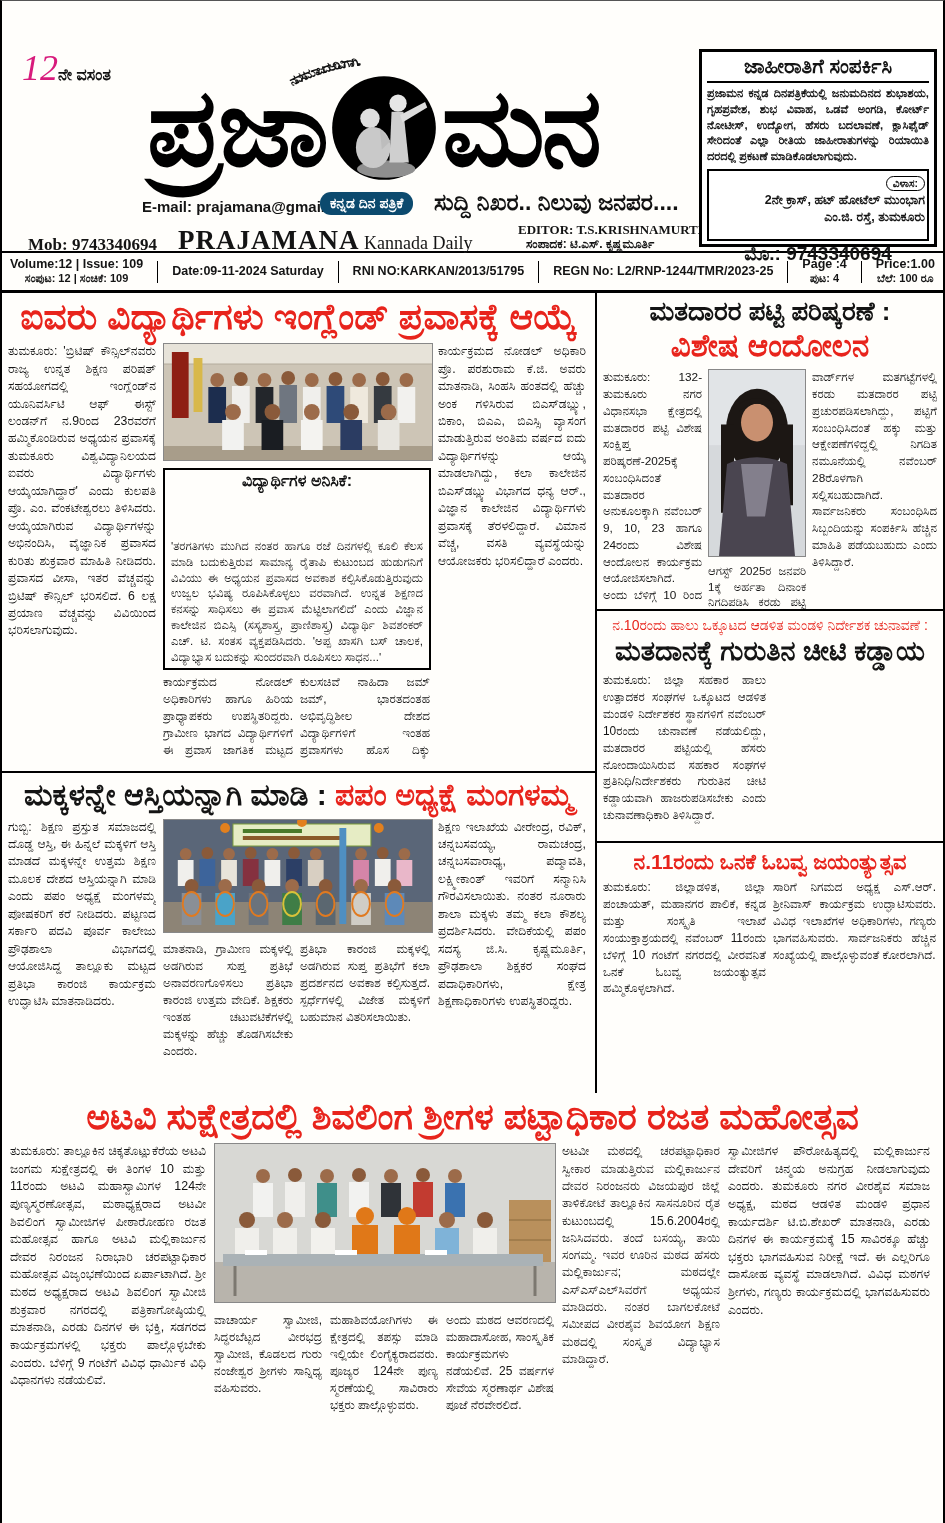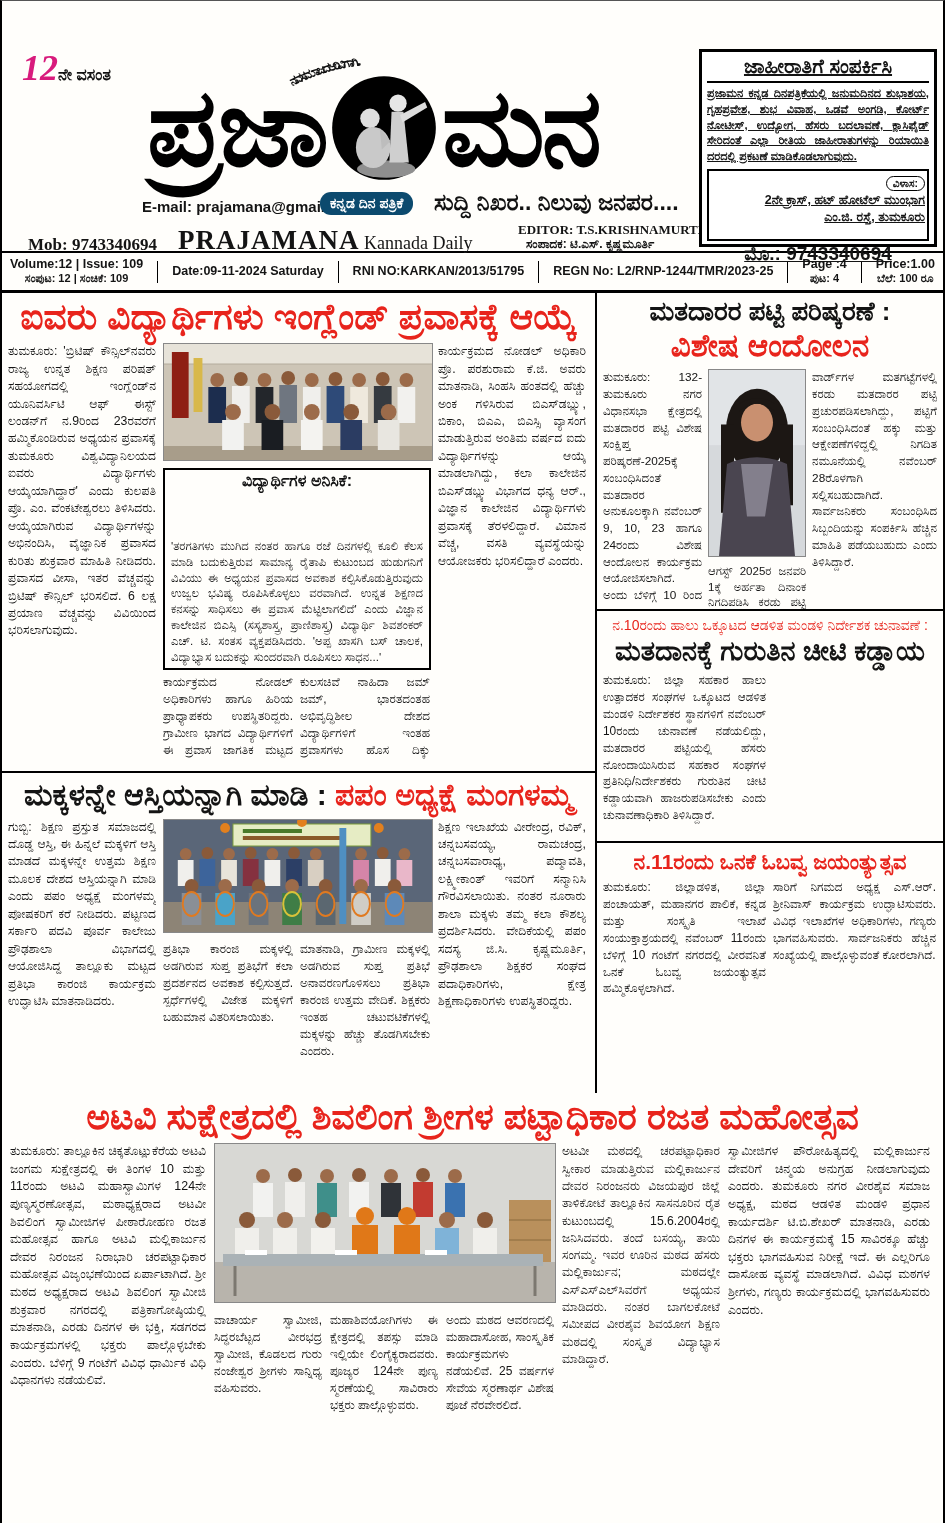--- a/index.html
+++ b/index.html
@@ -7,42 +7,42 @@
   .page{
     width:945px; height:1523px; margin:0 auto; background:#fffefb;
     font-family:"Liberation Sans", sans-serif; color:#141414;
     position:relative; box-sizing:border-box;
     border-left:2px solid #000; border-right:2px solid #000; border-top:1px solid #555;
     overflow:hidden;
   }
   
   .header{ position:relative; height:250px; }
   .anniv{ position:absolute; left:20px; top:46px; white-space:nowrap; }
-  .anniv .num{ color:#d81b7c; font-size:36px; font-weight:bold; font-style:italic; font-family:"Liberation Serif",serif; }
+  .anniv .num{ color:#d81b7c; font-size:36px; font-weight:normal; font-style:italic; font-family:"Liberation Serif",serif; }
   .anniv .txt{ font-size:16px; font-weight:bold; color:#111; }
   .m-title{
     position:absolute; left:46px; top:46px; width:650px; height:160px;
     display:flex; align-items:center; justify-content:center;
     font-weight:bold; font-size:108px; line-height:1.25; letter-spacing:-3px; color:#000;
     white-space:nowrap;
   }
   .emblem-wrap{ position:relative; width:108px; height:130px; margin:0 4px; flex:0 0 auto; }
   .emblem-arc{ position:absolute; left:-58px; top:-22px; }
   .emblem{ position:absolute; left:0; top:12px; }
   .email{ position:absolute; left:140px; top:197px; font-weight:bold; font-size:15px; }
   .badge{ position:absolute; left:318px; top:191px; background:#0c4a6e; color:#fff; border-radius:11px; padding:3px 10px; font-size:14px; font-weight:bold; }
   .tagline{ position:absolute; left:432px; top:188px; font-size:23px; font-weight:bold; color:#111; white-space:nowrap; }
   .editor-en{ position:absolute; left:516px; top:221px; font-size:13px; font-weight:bold; font-family:"Liberation Serif",serif; }
   .editor-kn{ position:absolute; left:524px; top:236px; font-size:12px; font-weight:bold; }
   .mob{ position:absolute; left:26px; top:234px; font-size:17px; font-weight:bold; font-family:"Liberation Serif",serif; }
   .praj-en{ position:absolute; left:176px; top:224px; font-family:"Liberation Serif",serif; }
   .praj-en .b{ font-size:27px; font-weight:bold; letter-spacing:1px; }
   .praj-en .s{ font-size:18px; }
   
-  .adbox{ position:absolute; right:6px; top:48px; width:238px; height:198px; border:3px solid #000; background:#fff; box-sizing:border-box; padding:2px 5px;text-decoration:underline; }
+  .adbox{ position:absolute; right:6px; top:48px; width:238px; height:198px; border:3px solid #000; background:#fff; box-sizing:border-box; padding:2px 5px; }
   .adbox .t{ text-align:center; font-weight:bold; font-size:20px; border-bottom:2px solid #000; padding:1px 0 3px; }
   .adbox .b{ font-size:11.3px; font-weight:bold; text-align:justify; line-height:1.4; margin-top:3px; }
   .adbox .addr{ border:2px solid #000; margin-top:4px; text-align:right; padding:2px 2px 14px; }
   .adbox .addr .lbl{ display:inline-block; border:1px solid #000; border-radius:8px; font-size:10.5px; font-weight:bold; padding:0 6px; }
   .adbox .addr .l1{ font-size:12.5px; font-weight:bold; margin-top:2px; }
   .adbox .ph{ text-align:center; font-size:19px; font-weight:bold; margin-top:2px; }
   
   .infobar{
     border-top:2px solid #000; border-bottom:3px solid #000;
     display:flex; align-items:center; justify-content:space-between;
@@ -301,22 +301,22 @@
                   <ellipse cx="164" cy="84" rx="9" ry="12" fill="none" stroke="#e07a20" stroke-width="2"></ellipse>
                 <circle cx="200" cy="66" r="7" fill="#9c6b4a"></circle>
                   <rect x="190" y="73" width="20" height="32" fill="#d0cdc6"></rect>
                   <ellipse cx="200" cy="84" rx="9" ry="12" fill="none" stroke="#e07a20" stroke-width="2"></ellipse>
                 <circle cx="234" cy="66" r="7" fill="#8a5a3a"></circle>
                   <rect x="224" y="73" width="20" height="32" fill="#5d89b8"></rect>
                   <ellipse cx="234" cy="84" rx="9" ry="12" fill="none" stroke="#e07a20" stroke-width="2"></ellipse>
               </g>
             </svg>
             <div class="a2sub">
+              <div class="col">ಮಾತನಾಡಿ, ಗ್ರಾಮೀಣ ಮಕ್ಕಳಲ್ಲಿ ಅಡಗಿರುವ ಸುಪ್ತ ಪ್ರತಿಭೆ ಅನಾವರಣಗೊಳಿಸಲು ಪ್ರತಿಭಾ ಕಾರಂಜಿ ಉತ್ತಮ ವೇದಿಕೆ. ಶಿಕ್ಷಕರು ಇಂತಹ ಚಟುವಟಿಕೆಗಳಲ್ಲಿ ಮಕ್ಕಳನ್ನು ಹೆಚ್ಚು ತೊಡಗಿಸಬೇಕು ಎಂದರು.</div>
               <div class="col">ಪ್ರತಿಭಾ ಕಾರಂಜಿ ಮಕ್ಕಳಲ್ಲಿ ಅಡಗಿರುವ ಸುಪ್ತ ಪ್ರತಿಭೆಗೆ ಕಲಾ ಪ್ರದರ್ಶನದ ಅವಕಾಶ ಕಲ್ಪಿಸುತ್ತದೆ. ಸ್ಪರ್ಧೆಗಳಲ್ಲಿ ವಿಜೇತ ಮಕ್ಕಳಿಗೆ ಬಹುಮಾನ ವಿತರಿಸಲಾಯಿತು.</div>
-              <div class="col">ಮಾತನಾಡಿ, ಗ್ರಾಮೀಣ ಮಕ್ಕಳಲ್ಲಿ ಅಡಗಿರುವ ಸುಪ್ತ ಪ್ರತಿಭೆ ಅನಾವರಣಗೊಳಿಸಲು ಪ್ರತಿಭಾ ಕಾರಂಜಿ ಉತ್ತಮ ವೇದಿಕೆ. ಶಿಕ್ಷಕರು ಇಂತಹ ಚಟುವಟಿಕೆಗಳಲ್ಲಿ ಮಕ್ಕಳನ್ನು ಹೆಚ್ಚು ತೊಡಗಿಸಬೇಕು ಎಂದರು.</div>
             </div>
           </div>
           <div class="col a1c">ಶಿಕ್ಷಣ ಇಲಾಖೆಯ ವೀರೇಂದ್ರ, ರವಿಕ್, ಚನ್ನಬಸವಯ್ಯ, ರಾಮಚಂದ್ರ, ಚನ್ನಬಸವಾರಾಧ್ಯ, ಪದ್ಮಾವತಿ, ಲಕ್ಷ್ಮೀಕಾಂತ್ ಇವರಿಗೆ ಸನ್ಮಾನಿಸಿ ಗೌರವಿಸಲಾಯಿತು. ನಂತರ ನೂರಾರು ಶಾಲಾ ಮಕ್ಕಳು ತಮ್ಮ ಕಲಾ ಕೌಶಲ್ಯ ಪ್ರದರ್ಶಿಸಿದರು. ವೇದಿಕೆಯಲ್ಲಿ ಪಪಂ ಸದಸ್ಯ ಜಿ.ಸಿ. ಕೃಷ್ಣಮೂರ್ತಿ, ಪ್ರೌಢಶಾಲಾ ಶಿಕ್ಷಕರ ಸಂಘದ ಪದಾಧಿಕಾರಿಗಳು, ಕ್ಷೇತ್ರ ಶಿಕ್ಷಣಾಧಿಕಾರಿಗಳು ಉಪಸ್ಥಿತರಿದ್ದರು.</div>
         </div>
       </div>
     </div>
 
     <div class="right-sec">
 
       <div class="art r1">

